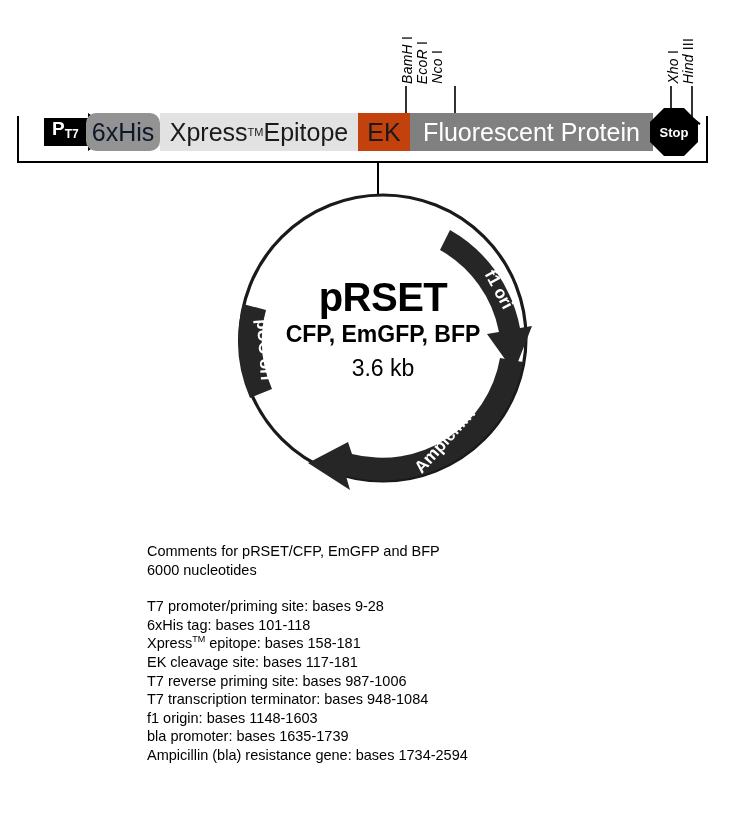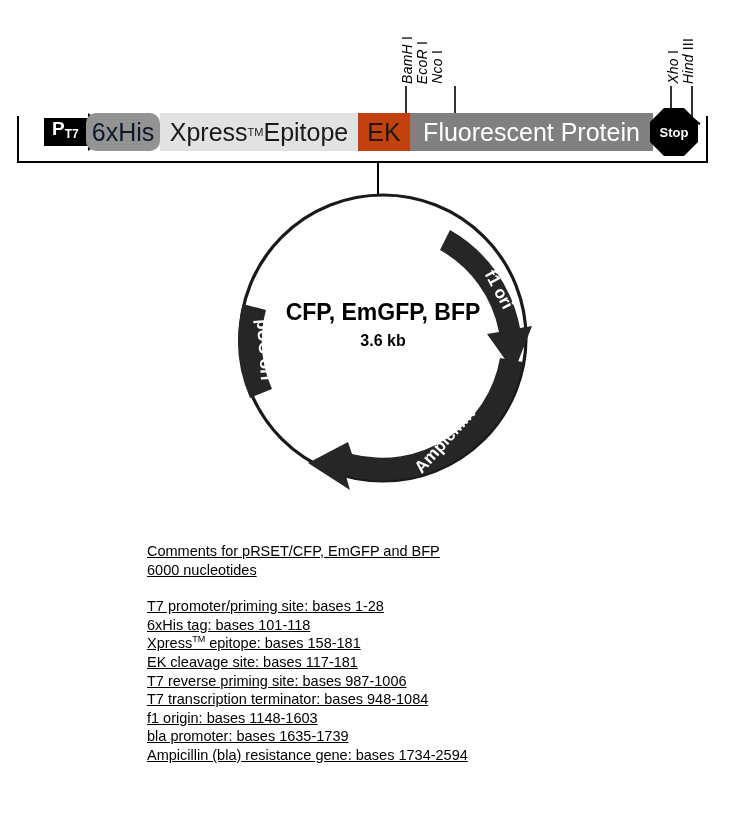--- a/index.html
+++ b/index.html
@@ -152,39 +152,38 @@
   #plasmid-name {
     font-size: 40px;
     font-weight: bold;
     line-height: 1.05;
     letter-spacing: -0.5px;
   }
   #plasmid-variants {
     font-size: 23px;
     font-weight: bold;
     line-height: 1.45;
-    margin-top: 20px;
   }
   #plasmid-size {
-    font-size: 16px;
-    font-weight: bold;
+    font-size: 23px;
+    font-weight: normal;
     line-height: 1.5;
   }
 
   
   #comments {
     position: absolute;
     left: 147px;
     top: 542px;
     width: 560px;
     font-size: 14.5px;
     line-height: 18.6px;
     color: #000;
   }
-  #comments .cline { white-space: nowrap; text-decoration: underline; }
+  #comments .cline { white-space: nowrap; }
   #comments .cline sup { font-size: 9px; vertical-align: super; line-height: 0; }
   #comments-gap { height: 18px; }
 </style>
 </head>
 <body>
 
 <div id="stage">
 
   <div id="linear-map">
 
@@ -277,30 +276,31 @@
       <path d="M 45,124
                A 143,143 0 0 0 52,218
                L 74,209
                A 120,120 0 0 1 68,130
                Z" fill="#262626"></path>
       <text font-family="Liberation Sans, sans-serif" font-size="17" font-weight="bold" fill="#ffffff" transform="translate(61,170) rotate(86)" text-anchor="middle">pUC ori</text>
     </g>
   </svg>
 
   <div id="center-text">
+    <div id="plasmid-name">pRSET</div>
     <div id="plasmid-variants">CFP, EmGFP, BFP</div>
     <div id="plasmid-size">3.6 kb</div>
   </div>
 
   <div id="comments">
     <div class="cline">Comments for pRSET/CFP, EmGFP and BFP</div>
     <div class="cline">6000 nucleotides</div>
     <div id="comments-gap"></div>
 
-    <div class="cline">T7 promoter/priming site: bases 1-28</div>
+    <div class="cline">T7 promoter/priming site: bases 9-28</div>
     <div class="cline">6xHis tag: bases 101-118</div>
     <div class="cline"><span>Xpress</span><sup>TM</sup><span> epitope: bases 158-181</span></div>
     <div class="cline">EK cleavage site: bases 117-181</div>
     <div class="cline">T7 reverse priming site: bases 987-1006</div>
     <div class="cline">T7 transcription terminator: bases 948-1084</div>
     <div class="cline">f1 origin: bases 1148-1603</div>
     <div class="cline">bla promoter: bases 1635-1739</div>
     <div class="cline">Ampicillin (bla) resistance gene: bases 1734-2594</div>
   </div>
 

